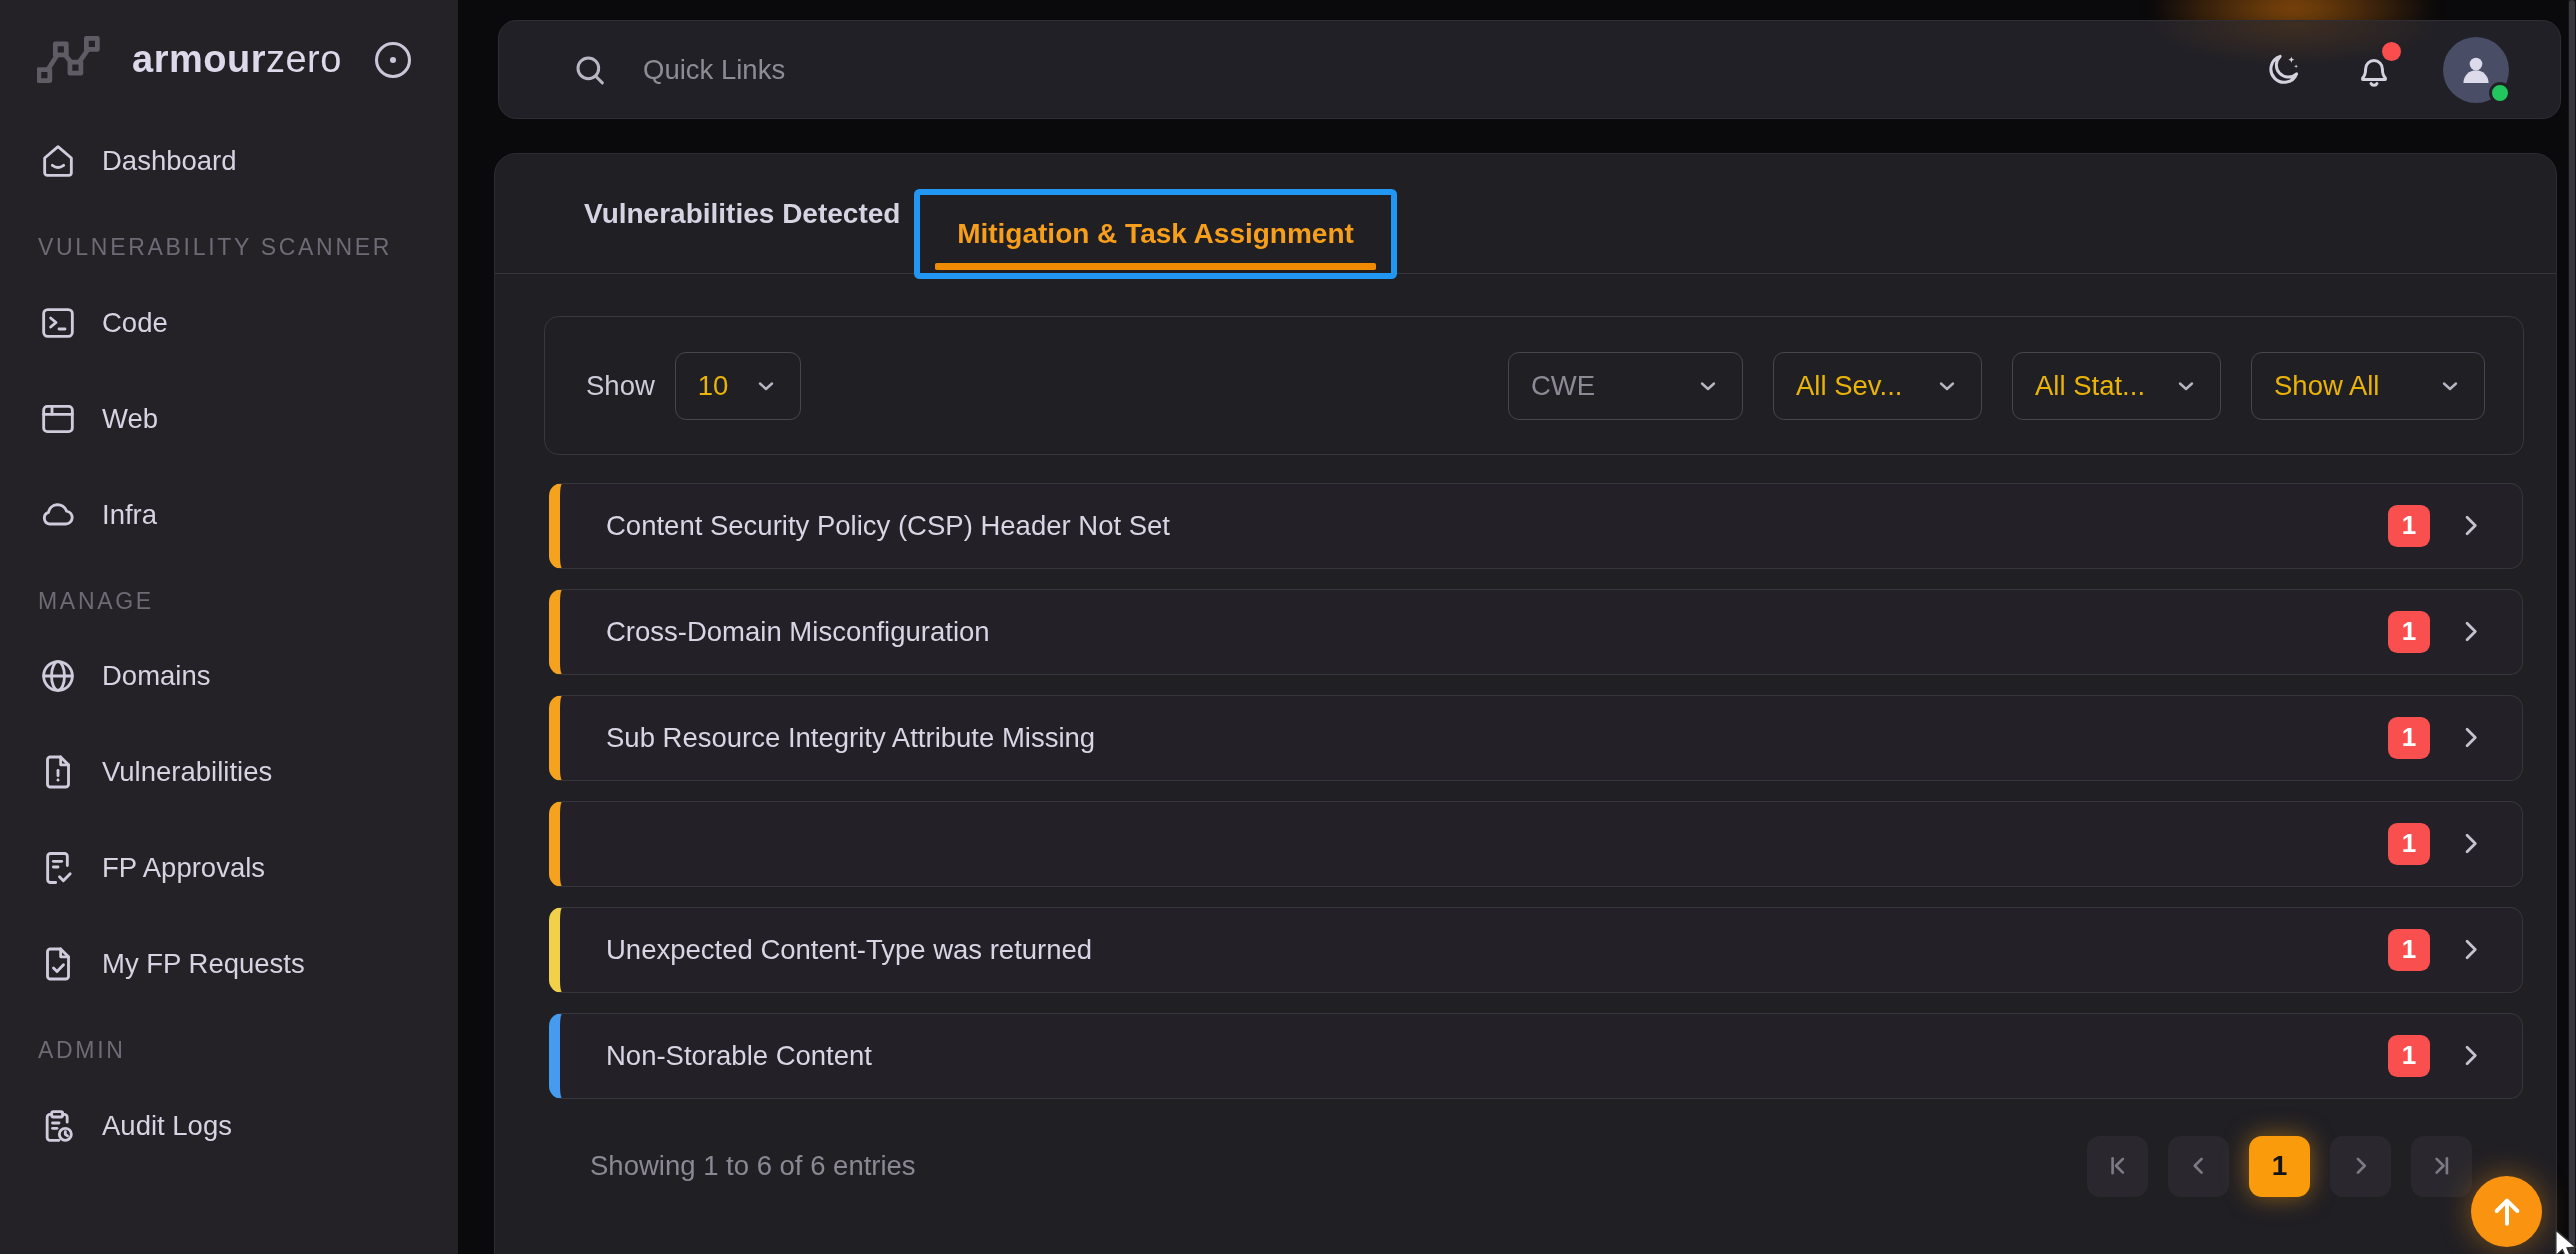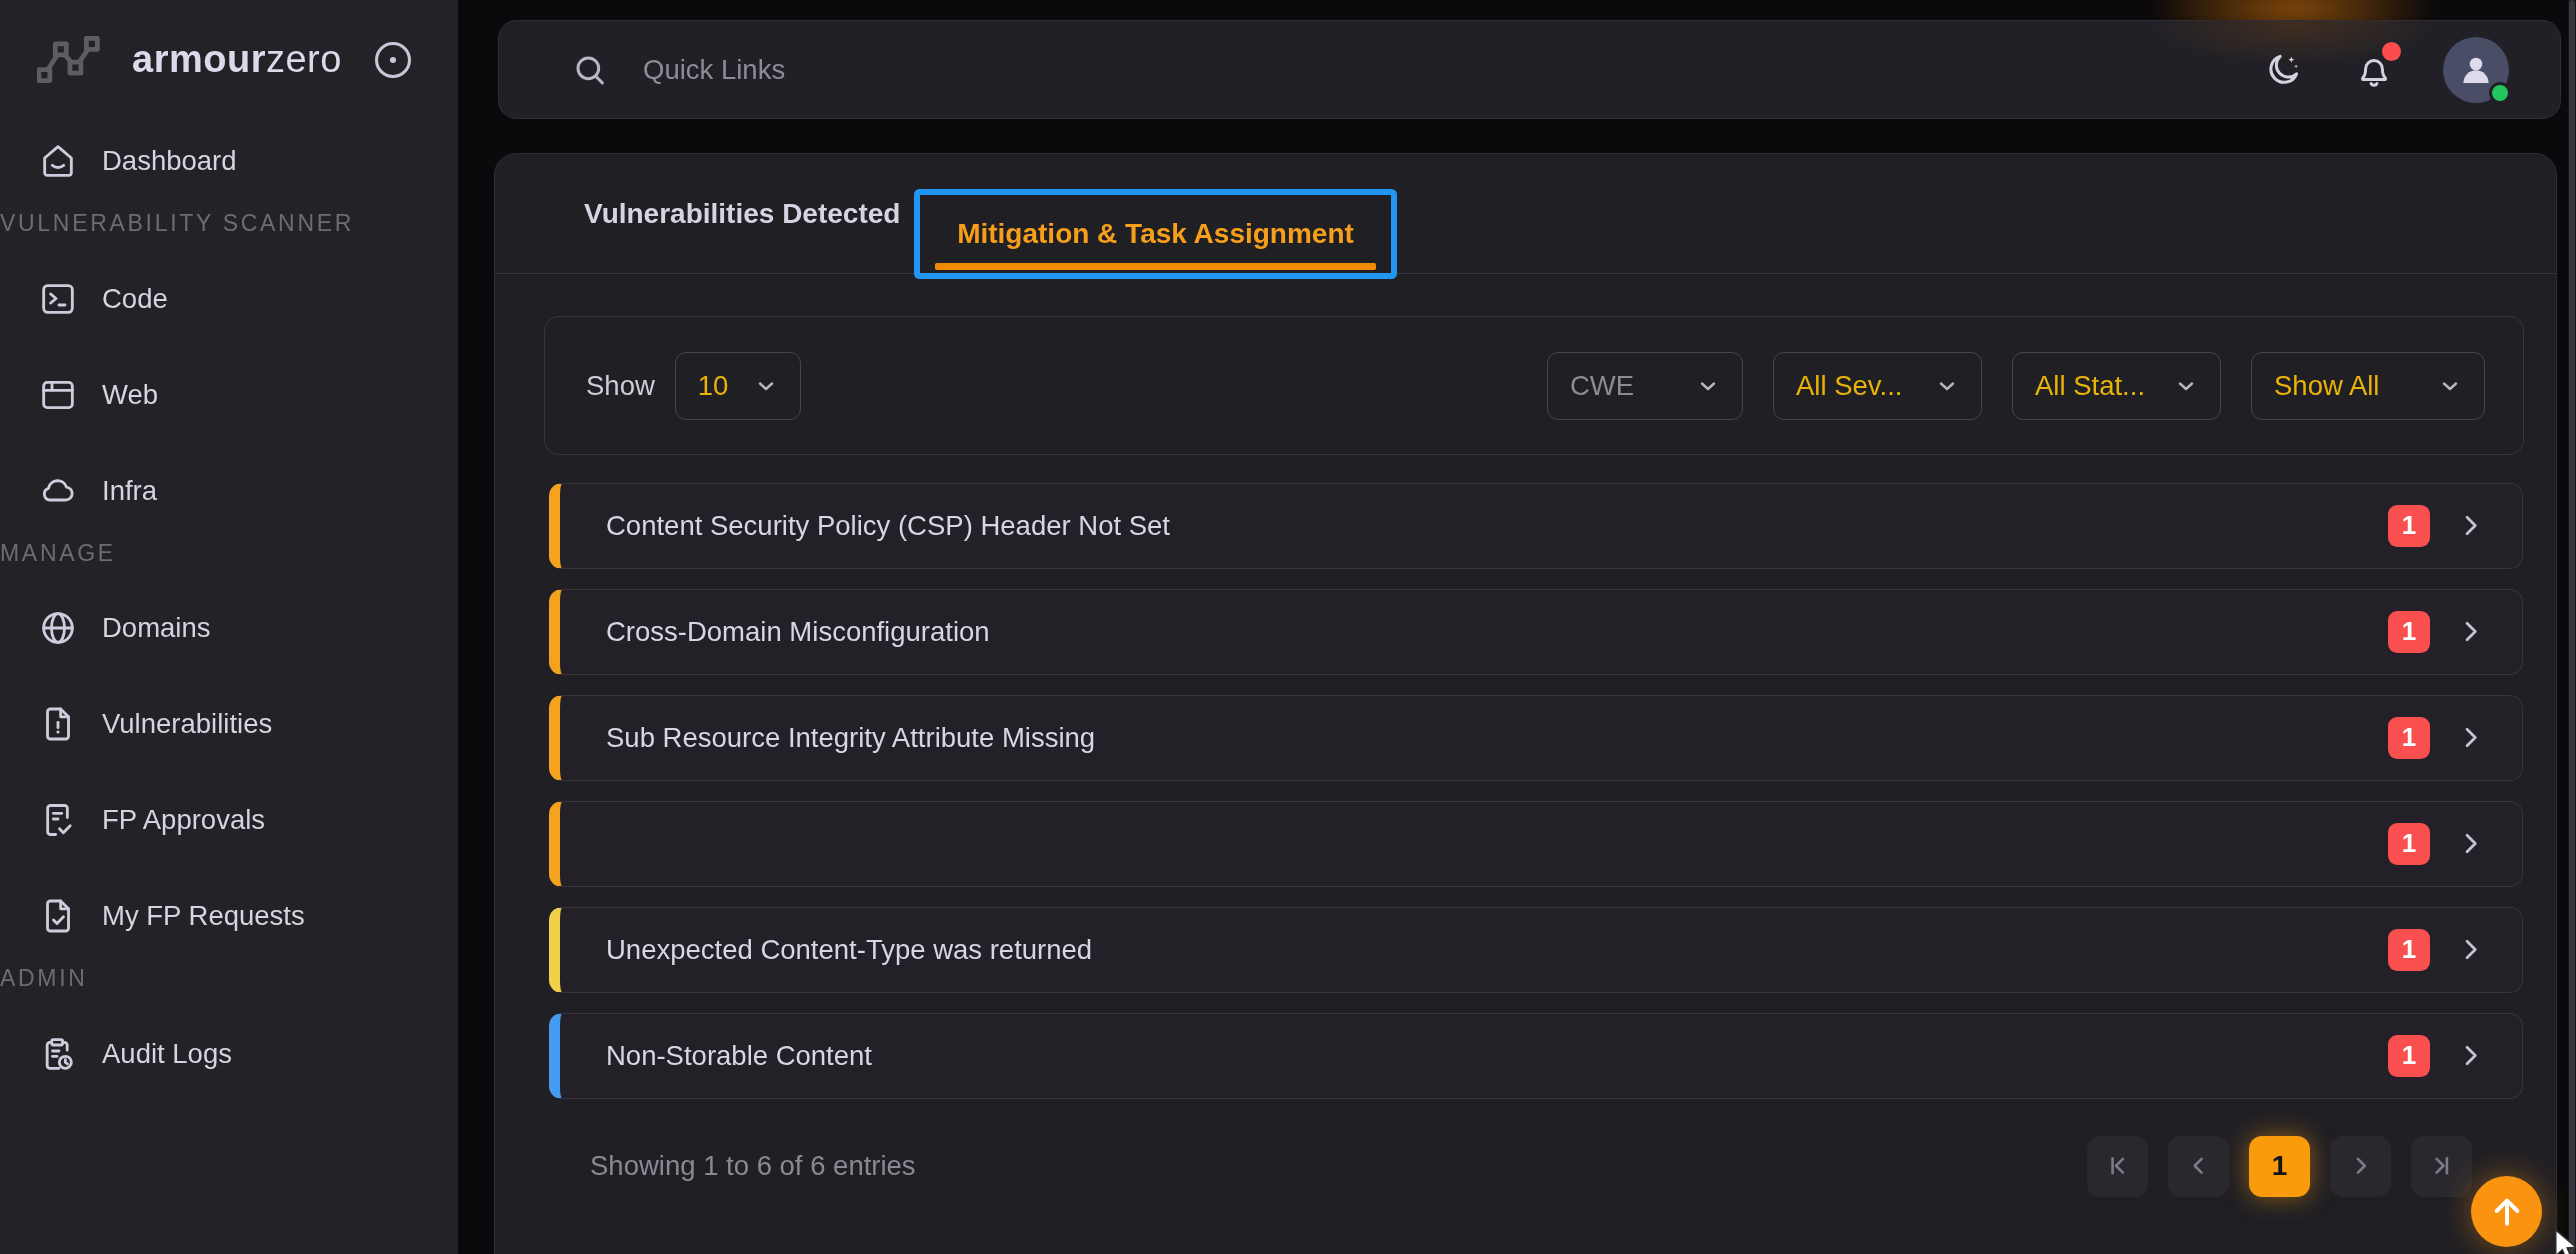--- a/index.html
+++ b/index.html
@@ -24,21 +24,21 @@
   .logo-text span { font-weight:300; }
   .circle-dot { margin-left:auto; color:#c9c6d8; }
   .nav { display:flex; flex-direction:column; }
   .nav-item {
     display:flex; align-items:center; gap:24px;
     height:46px; margin-top:50px; padding-left:38px;
     font-size:27.5px; color:#d6d3e2; cursor:pointer;
   }
   .nav-item .ni { color:#cfccdd; flex:0 0 auto; }
   .section-label {
-    height:27.5px; margin-top:26px; 
+    height:27.5px; margin-top:50px; padding-left:38px;
     font-size:23px; letter-spacing:2.7px; color:#6e6b76; font-weight:400;
     display:flex; align-items:center;
   }
   .section-label + .nav-item { margin-top:38px; }
   .new-badge {
     margin-left:auto; margin-right:44px;
     background:#FB4D4D; color:#fff; font-size:25px;
     padding:8.2px 20px; border-radius:9.2px; line-height:1;
   }
 
@@ -114,21 +114,21 @@
   }
   .show-label { font-size:27.5px; color:#cfccda; }
   .dd {
     border:1.8px solid #47454e; border-radius:11px; height:68px;
     display:flex; align-items:center; justify-content:space-between;
     padding:0 22px; font-size:27.5px; color:#eab308; cursor:pointer; background:transparent;
   }
   .dd .chev-down { color:#b9b6c4; flex:0 0 auto; margin-left:14.6px; }
   .dd-show { width:126px; margin-left:20px; }
   .filters-right { margin-left:auto; display:flex; gap:30px; }
-  .dd-cwe { width:196px; color:#8d8a96; }
+  .dd-cwe { width:235px; color:#8d8a96; }
   .dd-sev { width:209px; }
   .dd-stat { width:209px; }
   .dd-showall { width:234px; }
 
   
   .rows { margin:27.5px 33px 0 54px; }
   .vuln-row {
     height:86px; border-radius:13px; background:#232127;
     border:0.9px solid #37353c; border-left:11px solid var(--sev,#F5A31F);
     display:flex; align-items:center; padding:0 35px 0 46px;

